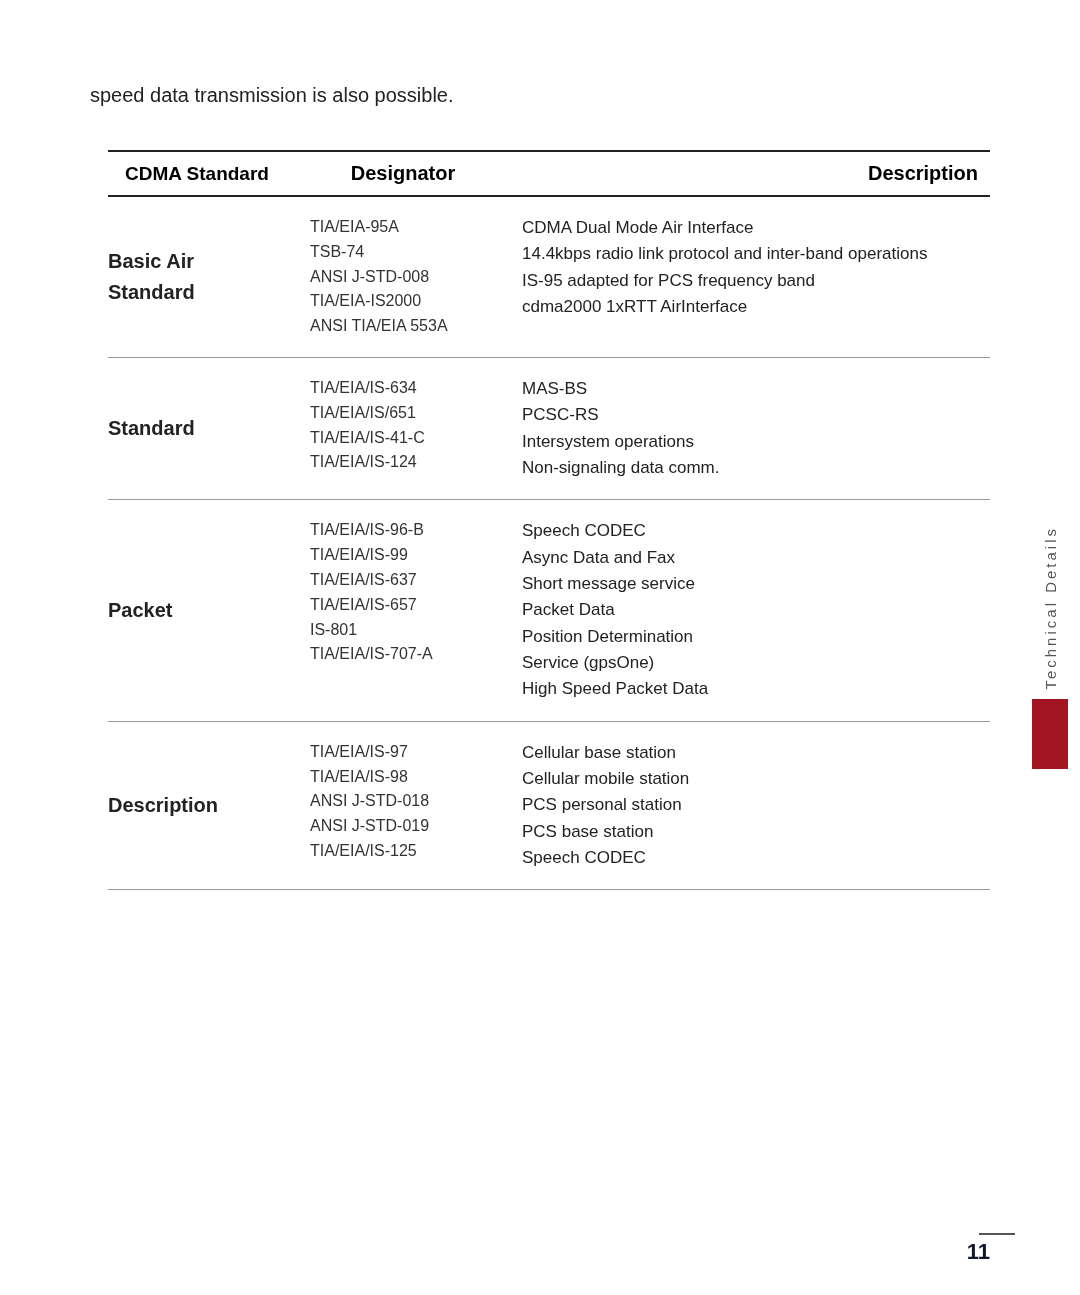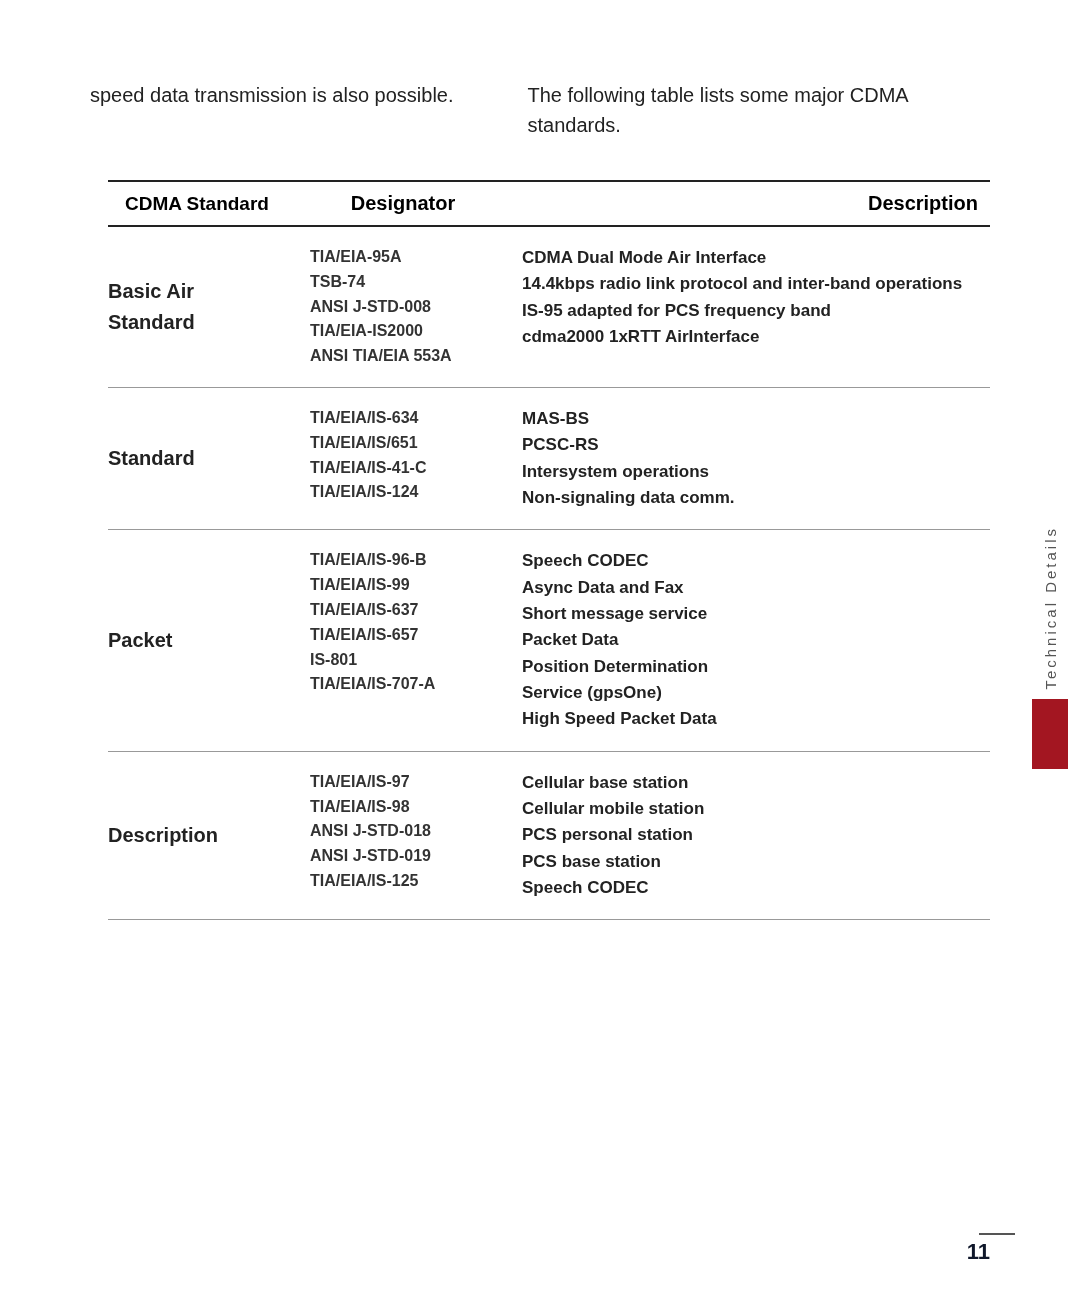--- a/index.html
+++ b/index.html
@@ -20,23 +20,23 @@
     .page-container {
       width: 100%;
       height: 100%;
       display: flex;
       flex-direction: column;
       position: relative;
     }
 
     .intro-section {
       display: flex;
-      flex-direction: row;
+      flex-direction: column;
       padding: 80px 90px 40px 90px;
-      gap: 52px;
+      gap: 84px;
     }
 
     .intro-left {
       flex: 1;
       font-size: 20px;
       line-height: 1.5;
       color: #222;
       font-family: Arial, sans-serif;
     }
 
@@ -93,21 +93,20 @@
 
     .data-row {
       border-bottom: 1px solid #999;
     }
 
     .data-row td {
       padding: 18px 12px 18px 0;
       vertical-align: top;
       line-height: 1.55;
       color: #222;
-      font-weight: bold;
     }
 
     .data-row td:first-child {
       padding-left: 0;
       font-weight: bold;
       font-size: 20px;
       vertical-align: middle;
     }
 
     .data-row td:nth-child(2) {
@@ -181,23 +180,20 @@
     }
   </style>
 </head>
 <body>
 
 <div class="page-container">
 
   <div class="intro-section">
     <div class="intro-left">
       <span>speed data transmission is also possible.</span>
-    </div>
-    <div class="intro-right">
-      <span>The following table lists some major CDMA standards.</span>
     </div>
   </div>
 
   <div class="table-section">
     <table>
       <thead>
         <tr class="table-header-row">
           <th class="col-standard">CDMA Standard</th>
           <th class="col-designator">Designator</th>
           <th class="col-description">Description</th>

